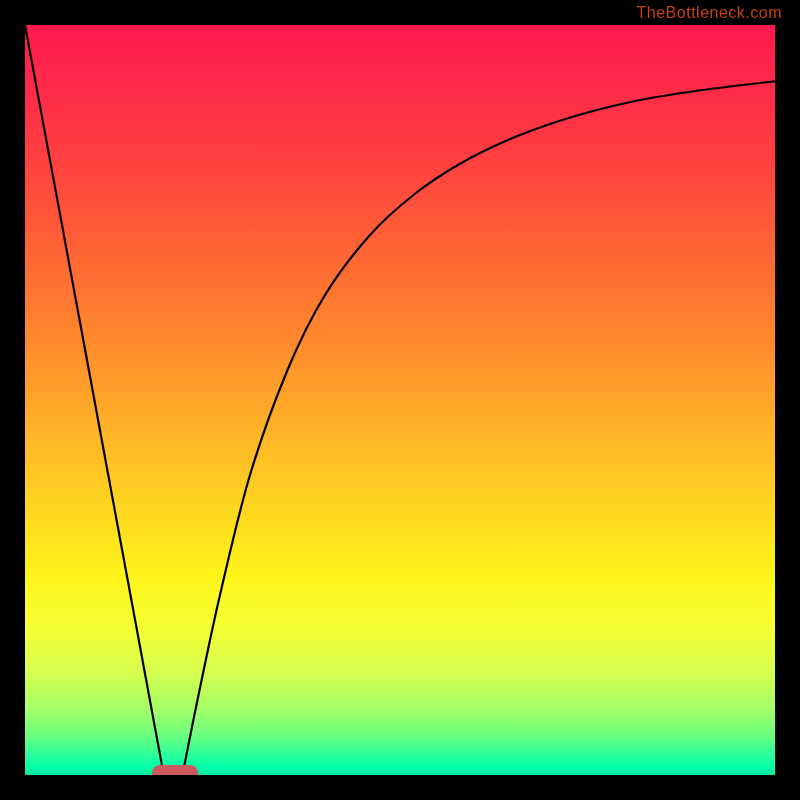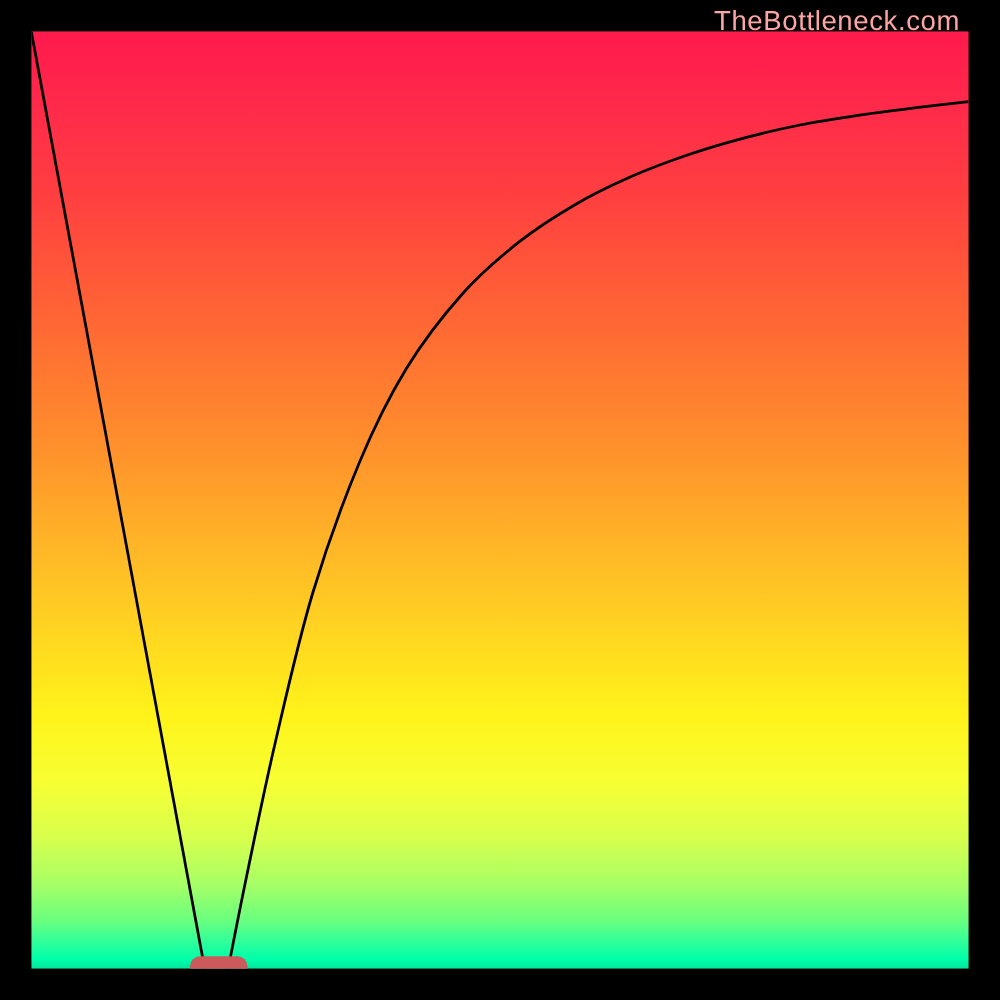--- a/index.html
+++ b/index.html
@@ -13,23 +13,23 @@
   }
   .frame {
     position: relative;
     width: 800px;
     height: 800px;
     background: #000;
   }
   .watermark {
     position: absolute;
     top: 4px;
-    right: 32px;
-    color: #fca5a5;
-    font-size: 22px;
+    right: 18px;
+    color: #c2410c;
+    font-size: 16px;
     letter-spacing: 0.5px;
     font-weight: 400;
     z-index: 10;
   }
   .plot-area {
     position: absolute;
     left: 25px;
     top: 25px;
     width: 750px;
     height: 750px;

